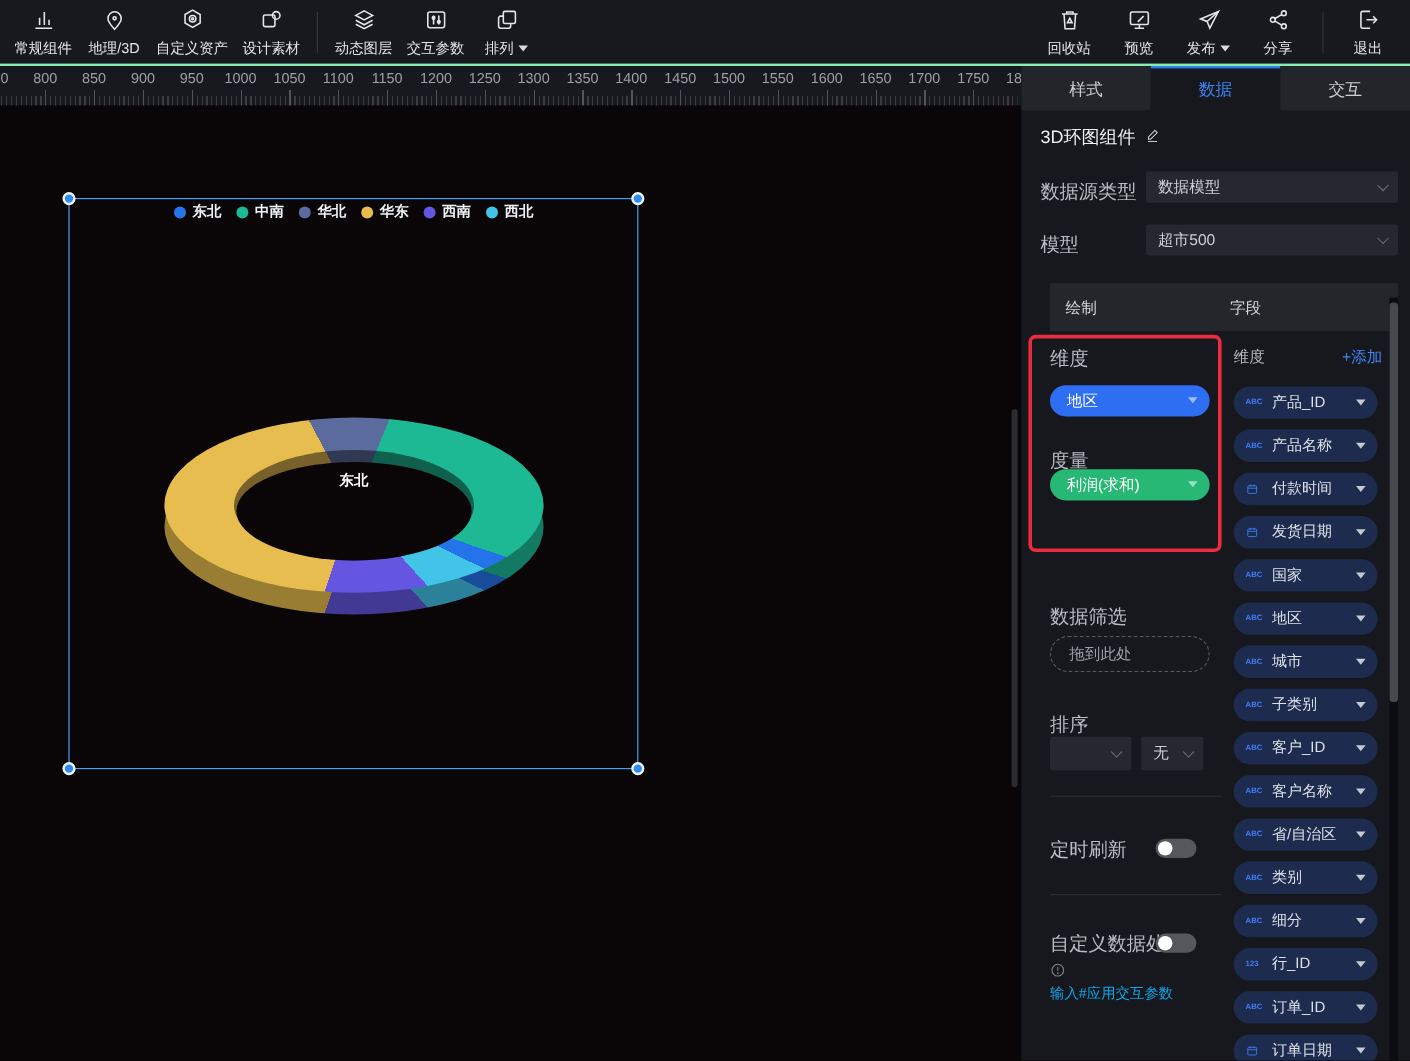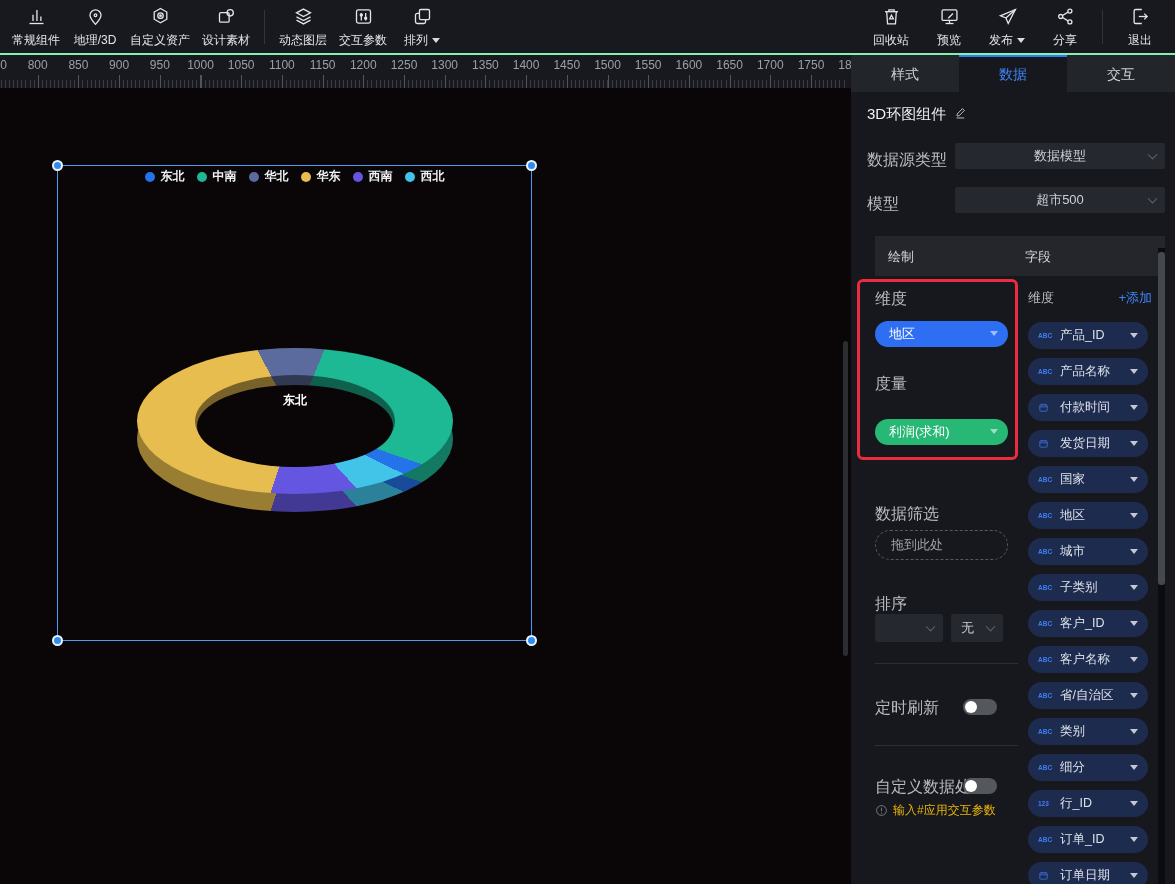--- a/index.html
+++ b/index.html
@@ -52,40 +52,40 @@
 
   
   .panel { position:absolute; left:851px; top:55px; width:324px; height:829px; background:#16181d; overflow:hidden; }
   .p-tabs { position:absolute; left:0; top:0; width:324px; height:37px; display:flex; }
   .p-tab { flex:1; display:flex; align-items:center; justify-content:center; font-size:14px; color:#cdd0d4; background:#22252a; border-top:2px solid transparent; cursor:pointer; }
   .p-tab.active { background:#16181d; color:#3f83f5; border-top:2px solid #2f7bf2; }
   .p-title { position:absolute; left:16px; top:50px; font-size:15px; font-weight:normal; color:#eef0f3; display:flex; align-items:center; gap:8px; }
   .edit-ic svg { width:14px; height:14px; stroke:#c6c9ce; fill:none; stroke-width:1.6; }
   .f-label { position:absolute; left:16px; font-size:16px; color:#b9bcc2; }
   .select { position:absolute; background:#25282e; border-radius:2px; color:#ccd0d6; font-size:13px; display:flex; align-items:center; padding:0 10px; cursor:pointer; }
-  .sel-main { left:104px; width:210px; height:26px;justify-content:center; }
+  .sel-main { left:104px; width:210px; height:26px; }
   .chev { position:absolute; right:9px; top:50%; width:7px; height:7px; border-right:1.4px solid #63676e; border-bottom:1.4px solid #63676e; transform:translateY(-70%) rotate(45deg); }
 
   .col-head { position:absolute; left:24px; top:181px; width:290px; height:40px; background:#24262c; }
   .col-head span { position:absolute; top:12px; font-size:13px; color:#d4d7db; cursor:pointer; }
   .ch-draw { left:13px; } .ch-fields { left:150px; }
 
   .red-box { position:absolute; left:6px; top:224px; width:161px; height:181px; border:3px solid #ea2c3e; border-radius:6px; pointer-events:none; }
 
   .pill { position:absolute; left:24px; width:133px; height:26px; border-radius:13px; color:#fff; font-size:13px; display:flex; align-items:center; padding-left:14px; cursor:pointer; }
   .pill .tri { position:absolute; right:10px; top:10px; width:0; height:0; border-left:4px solid transparent; border-right:4px solid transparent; border-top:5px solid rgba(255,255,255,.55); }
   .pill-dim { top:266px; background:#2e6ef2; }
-  .pill-mea { top:364px; background:#27b875;align-items:center; }
+  .pill-mea { top:336px; background:#27b875;align-items:center; }
 
   .dashed { position:absolute; left:24px; top:475px; width:133px; height:30px; border:1px dashed #56595f; border-radius:15px; color:#9ea1a7; font-size:13px; display:flex; align-items:center; padding-left:15px; }
   .sort-sel { height:28px; }
   .divider { position:absolute; left:24px; width:143px; height:1px; background:#2c2e33; }
   .toggle { position:absolute; width:34px; height:16px; border-radius:8px; background:#54575c; cursor:pointer; }
   .toggle::after { content:''; position:absolute; left:2px; top:2px; width:12px; height:12px; border-radius:50%; background:#fff; }
-  .hint { position:absolute; left:24px; top:747px; font-size:12px; color:#eab308; display:flex; align-items:center; gap:5px; }
+  .hint { position:absolute; left:24px; top:747px; font-size:12px; color:#0ea5e9; display:flex; gap:5px;flex-direction:column; }
   .hint svg { width:13px; height:13px; stroke:#83868c; fill:none; stroke-width:1.6; }
 
   .fl-head { position:absolute; left:177px; top:234px; font-size:13px; color:#b9bcc2; }
   .fl-add { position:absolute; right:23px; top:234px; font-size:13px; color:#3f83f5; cursor:pointer; }
   .f-pill { position:absolute; left:177px; width:120px; height:27px; border-radius:13.5px; background:#1d2b4f; display:flex; align-items:center; cursor:pointer; }
   .f-ic { width:20px; margin-left:10px; font-size:6.5px; font-weight:bold; color:#3f7ef7; letter-spacing:0; display:flex; align-items:center; }
   .f-ic svg { width:11px; height:11px; stroke:#3f7ef7; fill:none; stroke-width:1.6; }
   .f-name { flex:1; font-size:12.5px; color:#dde1e8; margin-left:2px; white-space:nowrap; overflow:hidden; }
   .f-tri { width:0; height:0; margin-right:10px; border-left:4px solid transparent; border-right:4px solid transparent; border-top:5px solid #c3c8d2; }
 

